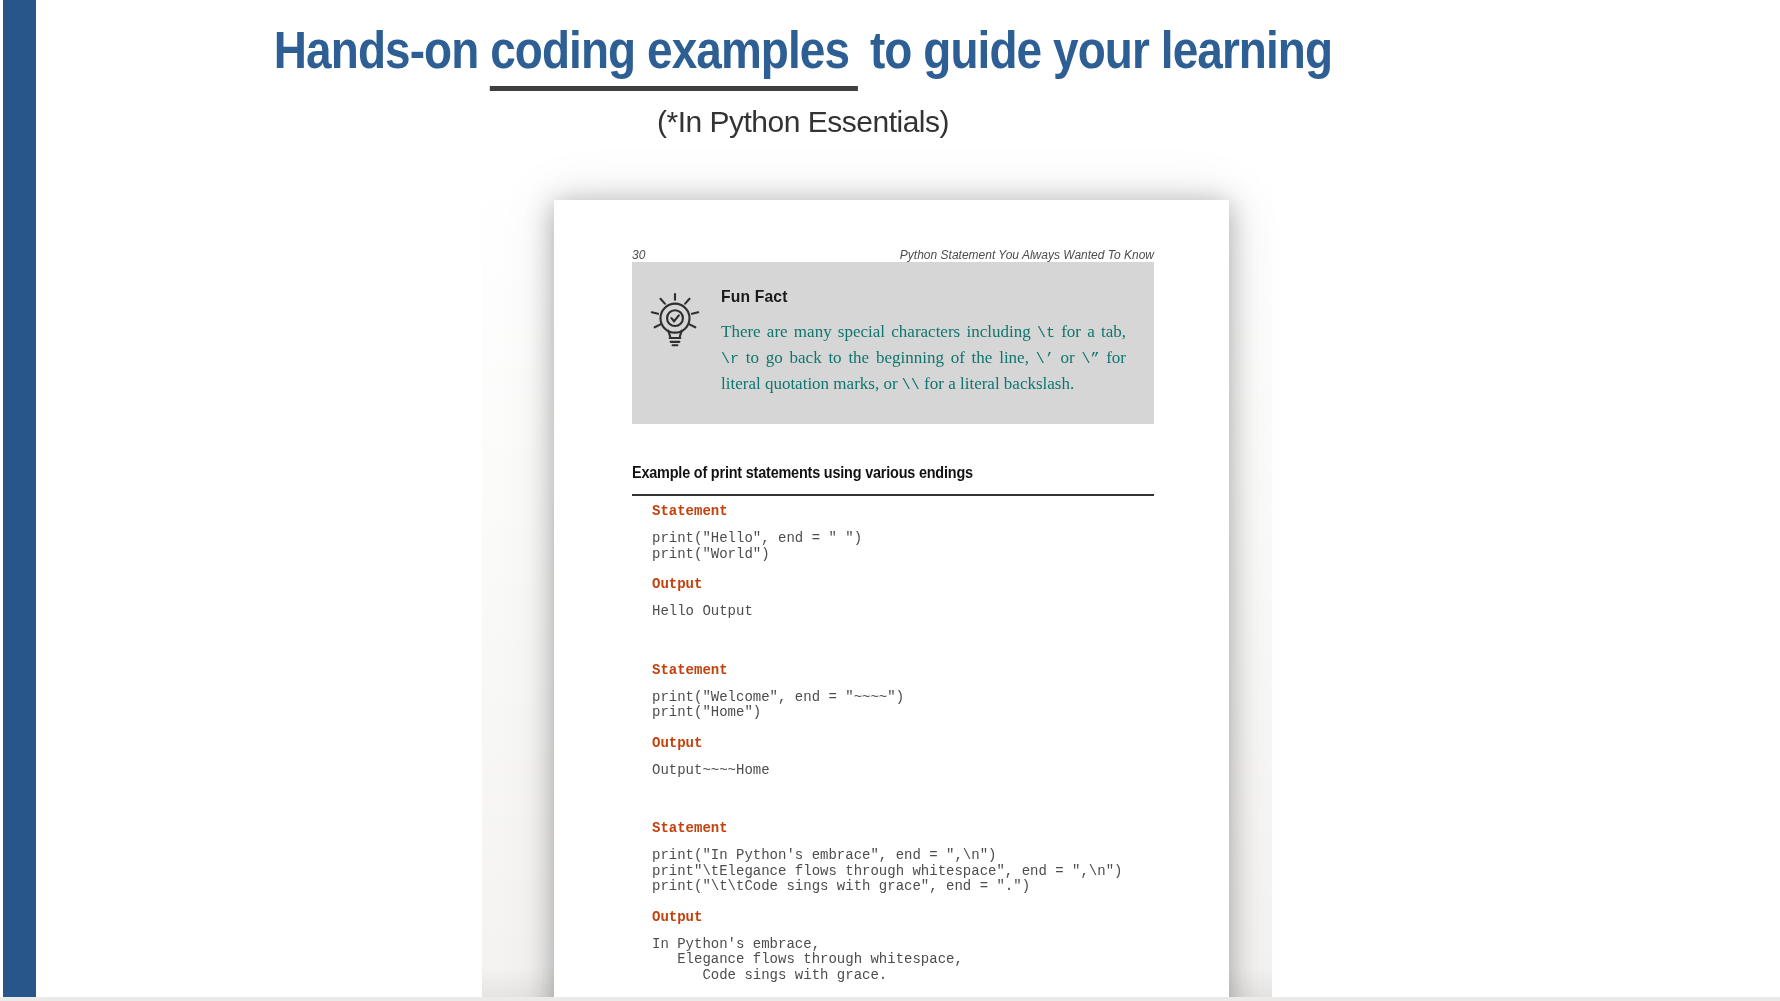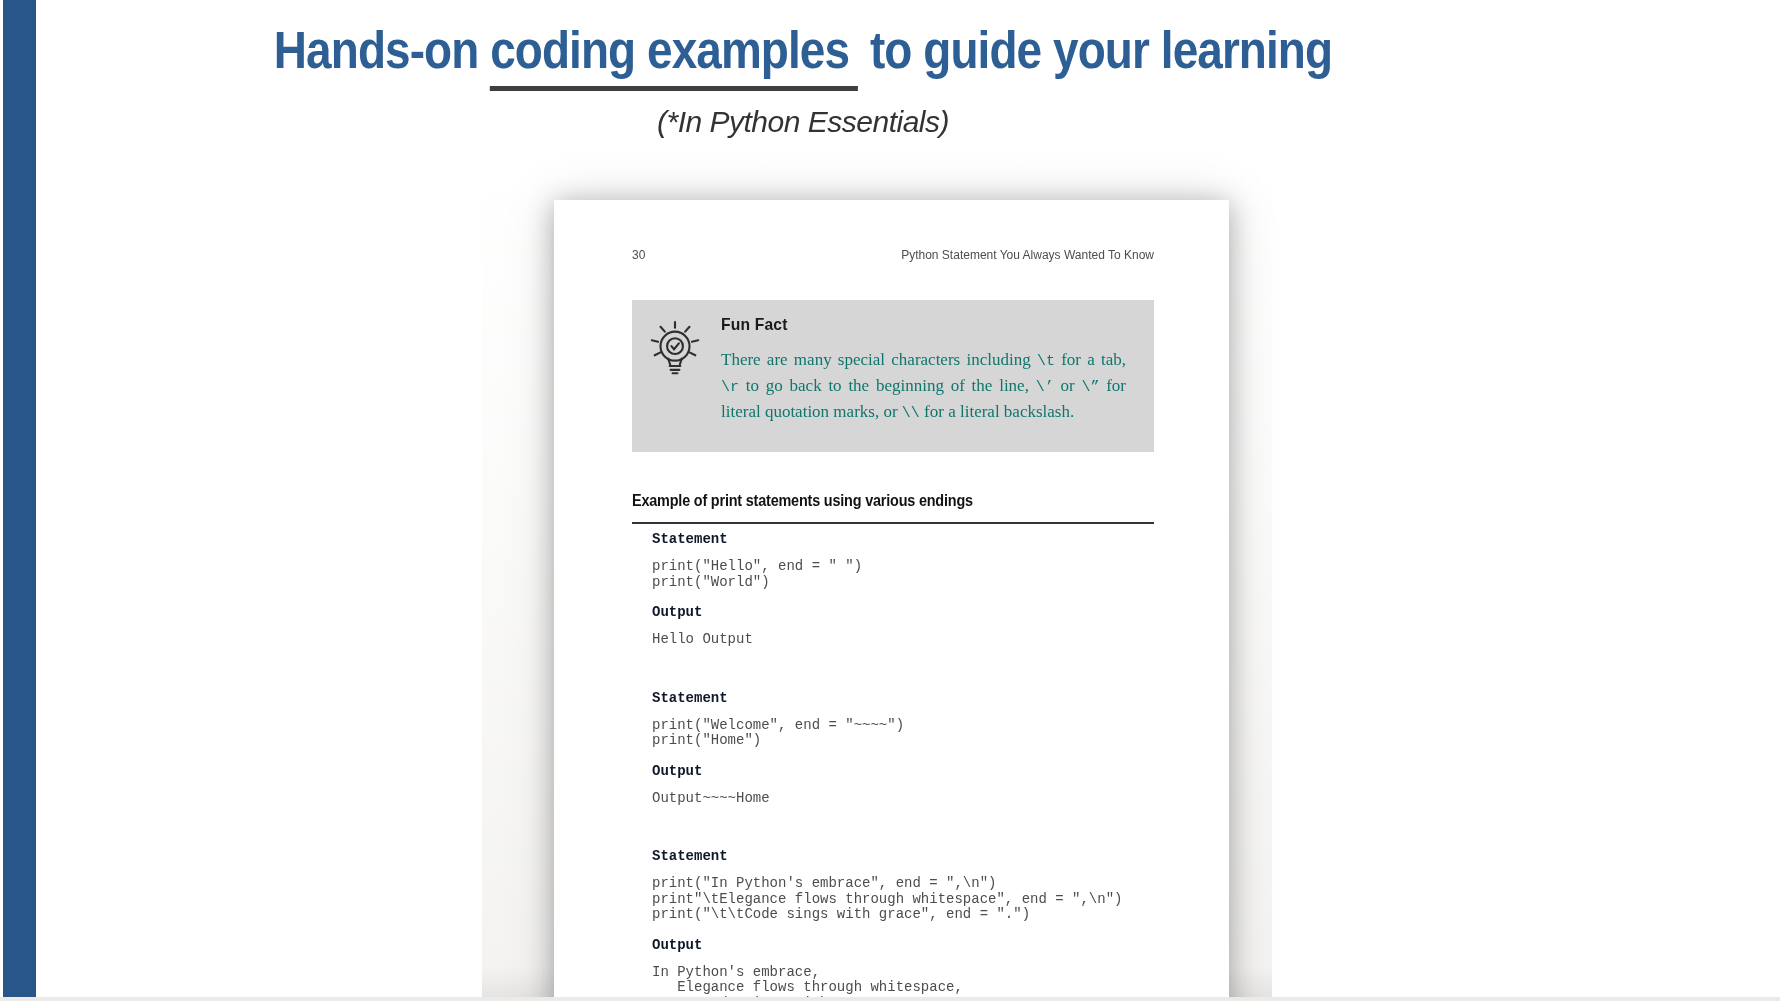--- a/index.html
+++ b/index.html
@@ -11,53 +11,53 @@
   .accent-bar{position:absolute;left:3px;top:0;width:33px;height:1001px;background:#28568a;}
   
   .slide-header{position:absolute;left:36px;top:22px;width:1500px;text-align:center;padding-left:17px;}
   .slide-title{
     margin:0;font-weight:bold;font-size:51px;line-height:1.12;color:#2d5f94;
     letter-spacing:-1px;transform:scaleX(0.9);transform-origin:50% 50%;
     font-family:"Liberation Sans",sans-serif;white-space:nowrap;
   }
   .title-underline{border-bottom:5px solid #3f3f3f;padding-bottom:7px;padding-right:10px;}
   .slide-subtitle{
-    margin:26px 0 0 0;font-style:italic;font-size:30px;color:#333333;
+    margin:26px 0 0 0;font-size:30px;color:#333333;
     font-family:"Liberation Sans",sans-serif;letter-spacing:-0.5px;
   }
   
   .page-backdrop{
     position:absolute;left:482px;top:158px;width:790px;height:843px;
     background:linear-gradient(180deg,#ffffff 0%,#fbfbfa 40%,#f4f3f2 96%,#e3e2e0 100%);
   }
   
   .page-card{
     position:absolute;left:554px;top:200px;width:675px;height:860px;background:#ffffff;
     box-shadow:0 4px 26px rgba(0,0,0,0.30),0 0 55px rgba(0,0,0,0.10);
     box-sizing:border-box;padding:48px 75px 30px 78px;
   }
   .page-head{display:flex;justify-content:space-between;align-items:center;
-    font-size:12px;color:#4d4d4d;}
+    font-style:italic;font-size:12px;color:#4d4d4d;}
   
-  .funfact{margin-top:38px;background:#d6d6d6;display:flex;box-sizing:border-box;
-    padding:13px 28px 26px 14px;}
+  .funfact{background:#d6d6d6;display:flex;box-sizing:border-box;
+    padding:23px 28px 26px 14px;}
   .ff-icon{flex:0 0 60px;margin-top:6px;}
   .ff-text{margin-left:15px;flex:1;}
   .ff-title{margin:2px 0 13px 0;font-weight:bold;font-size:17px;color:#1a1a1a;
     transform:scaleX(0.92);transform-origin:0 50%;letter-spacing:0.2px;}
   .ff-body{font-family:"Liberation Serif",serif;font-size:17px;line-height:24px;
     color:#0f766e;text-align:justify;}
   .ff-mono{font-family:"Liberation Mono",monospace;font-size:15px;}
   
   .section-heading{margin:40px 0 0 0;font-weight:bold;font-size:16px;color:#121212;
     transform:scaleX(0.9);transform-origin:0 50%;letter-spacing:-0.2px;white-space:nowrap;}
   .section-rule{border:none;border-top:2px solid #333333;margin:12px 0 0 0;}
   .examples{margin-left:20px;}
   .ex-label{font-family:"Liberation Mono",monospace;font-weight:bold;font-size:14px;
-    color:#0f172a;margin:42px 0 12px 0;}
+    color:#c2410c;margin:42px 0 12px 0;}
   .example:first-child .ex-label.statement{margin-top:7px;}
   .ex-label.output{margin-top:14px;}
   .ex-code{font-family:"Liberation Mono",monospace;font-size:14px;line-height:15.5px;
     color:#4d4d4d;margin:0;white-space:pre;}
   
   .bottom-strip{position:absolute;left:0;bottom:0;width:1780px;height:4px;background:#eceae9;}
 </style>
 </head>
 <body>
 

